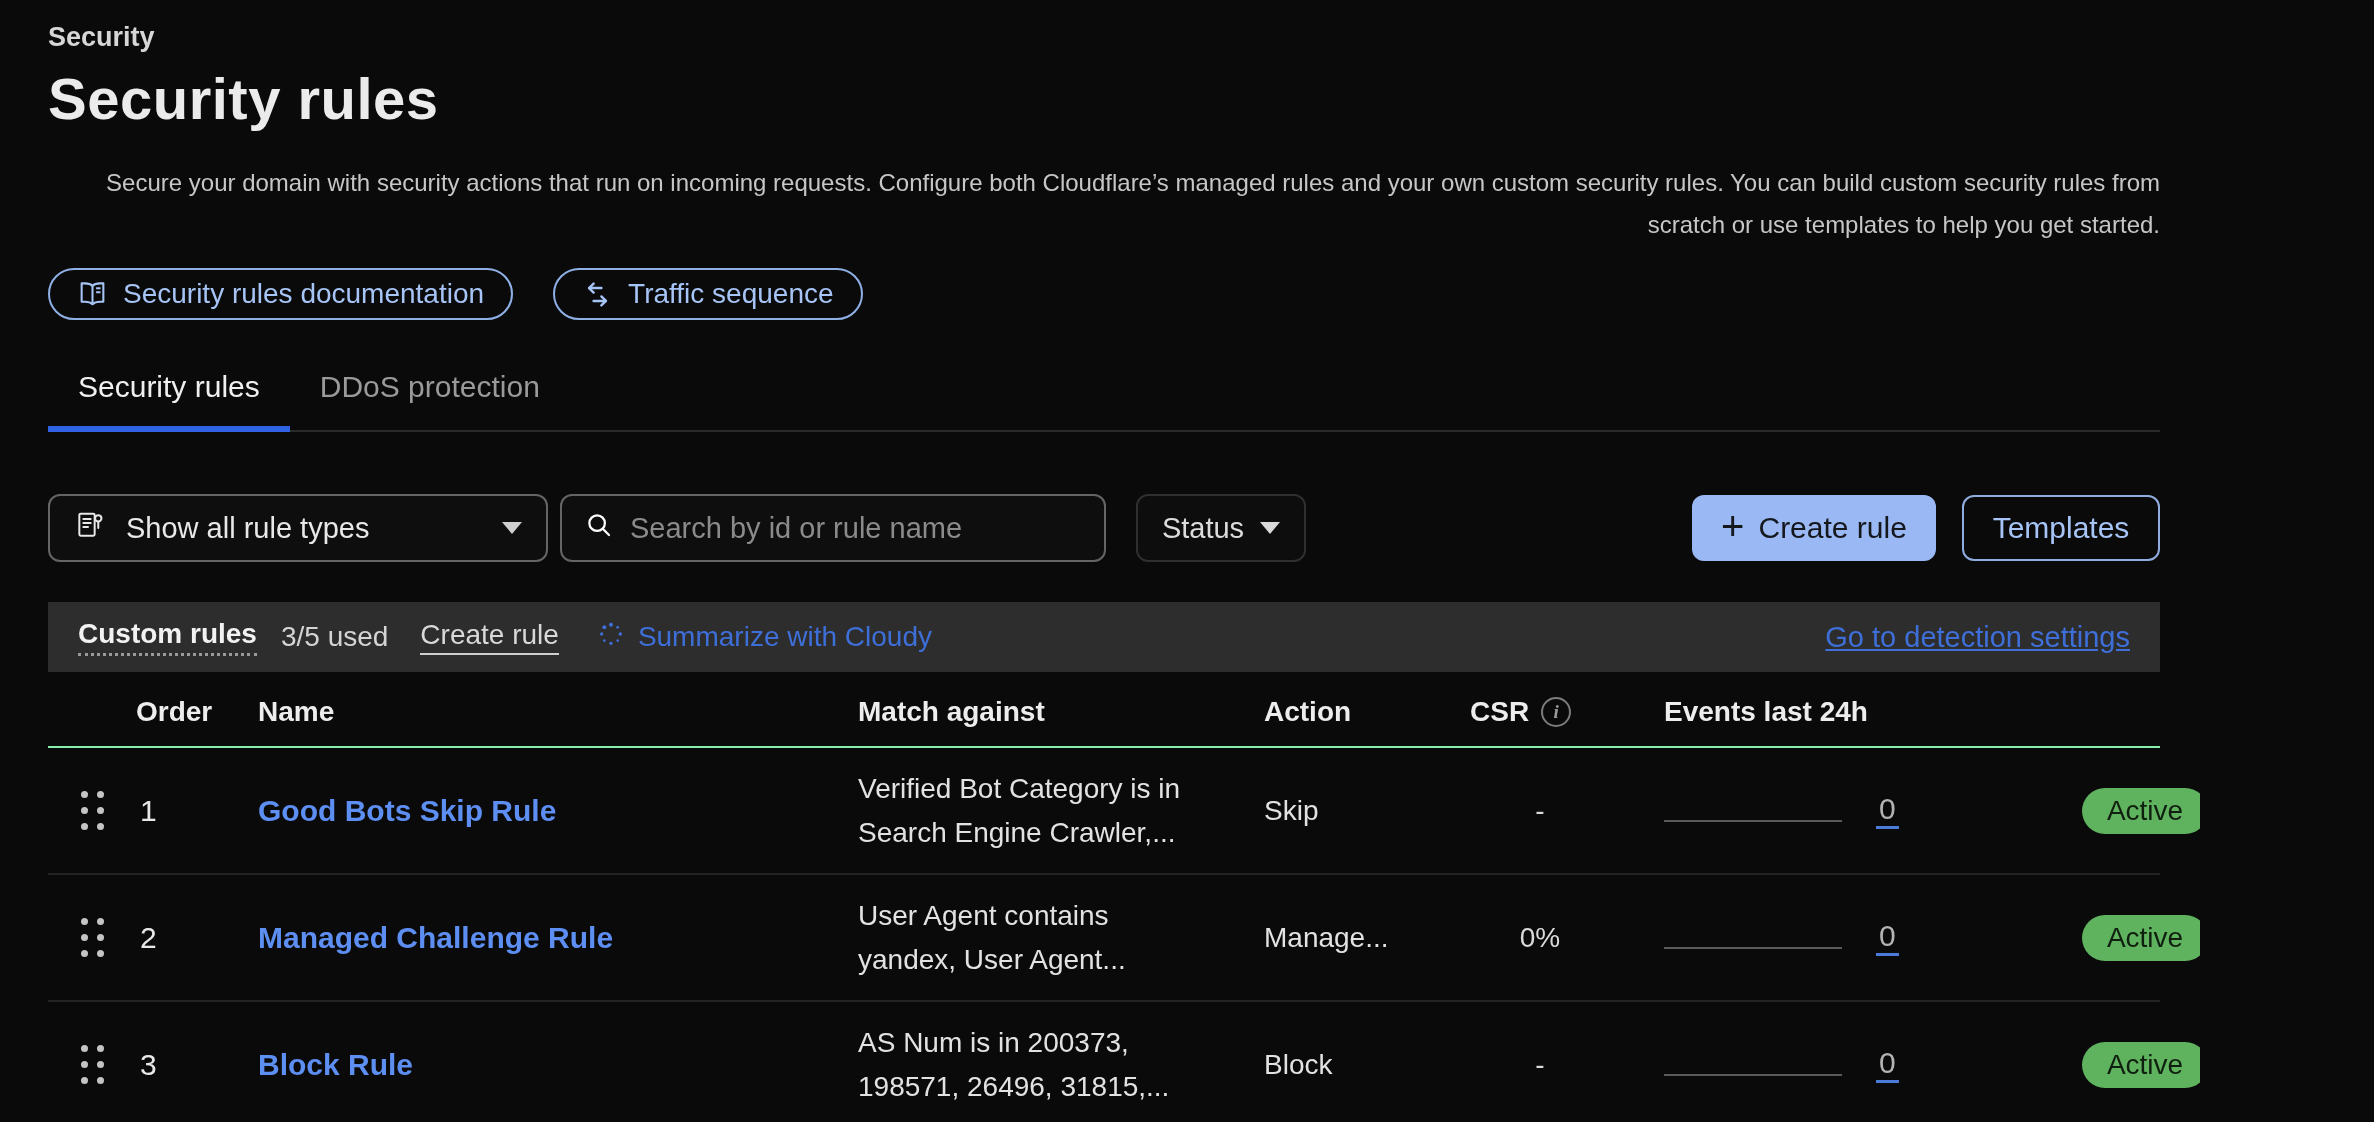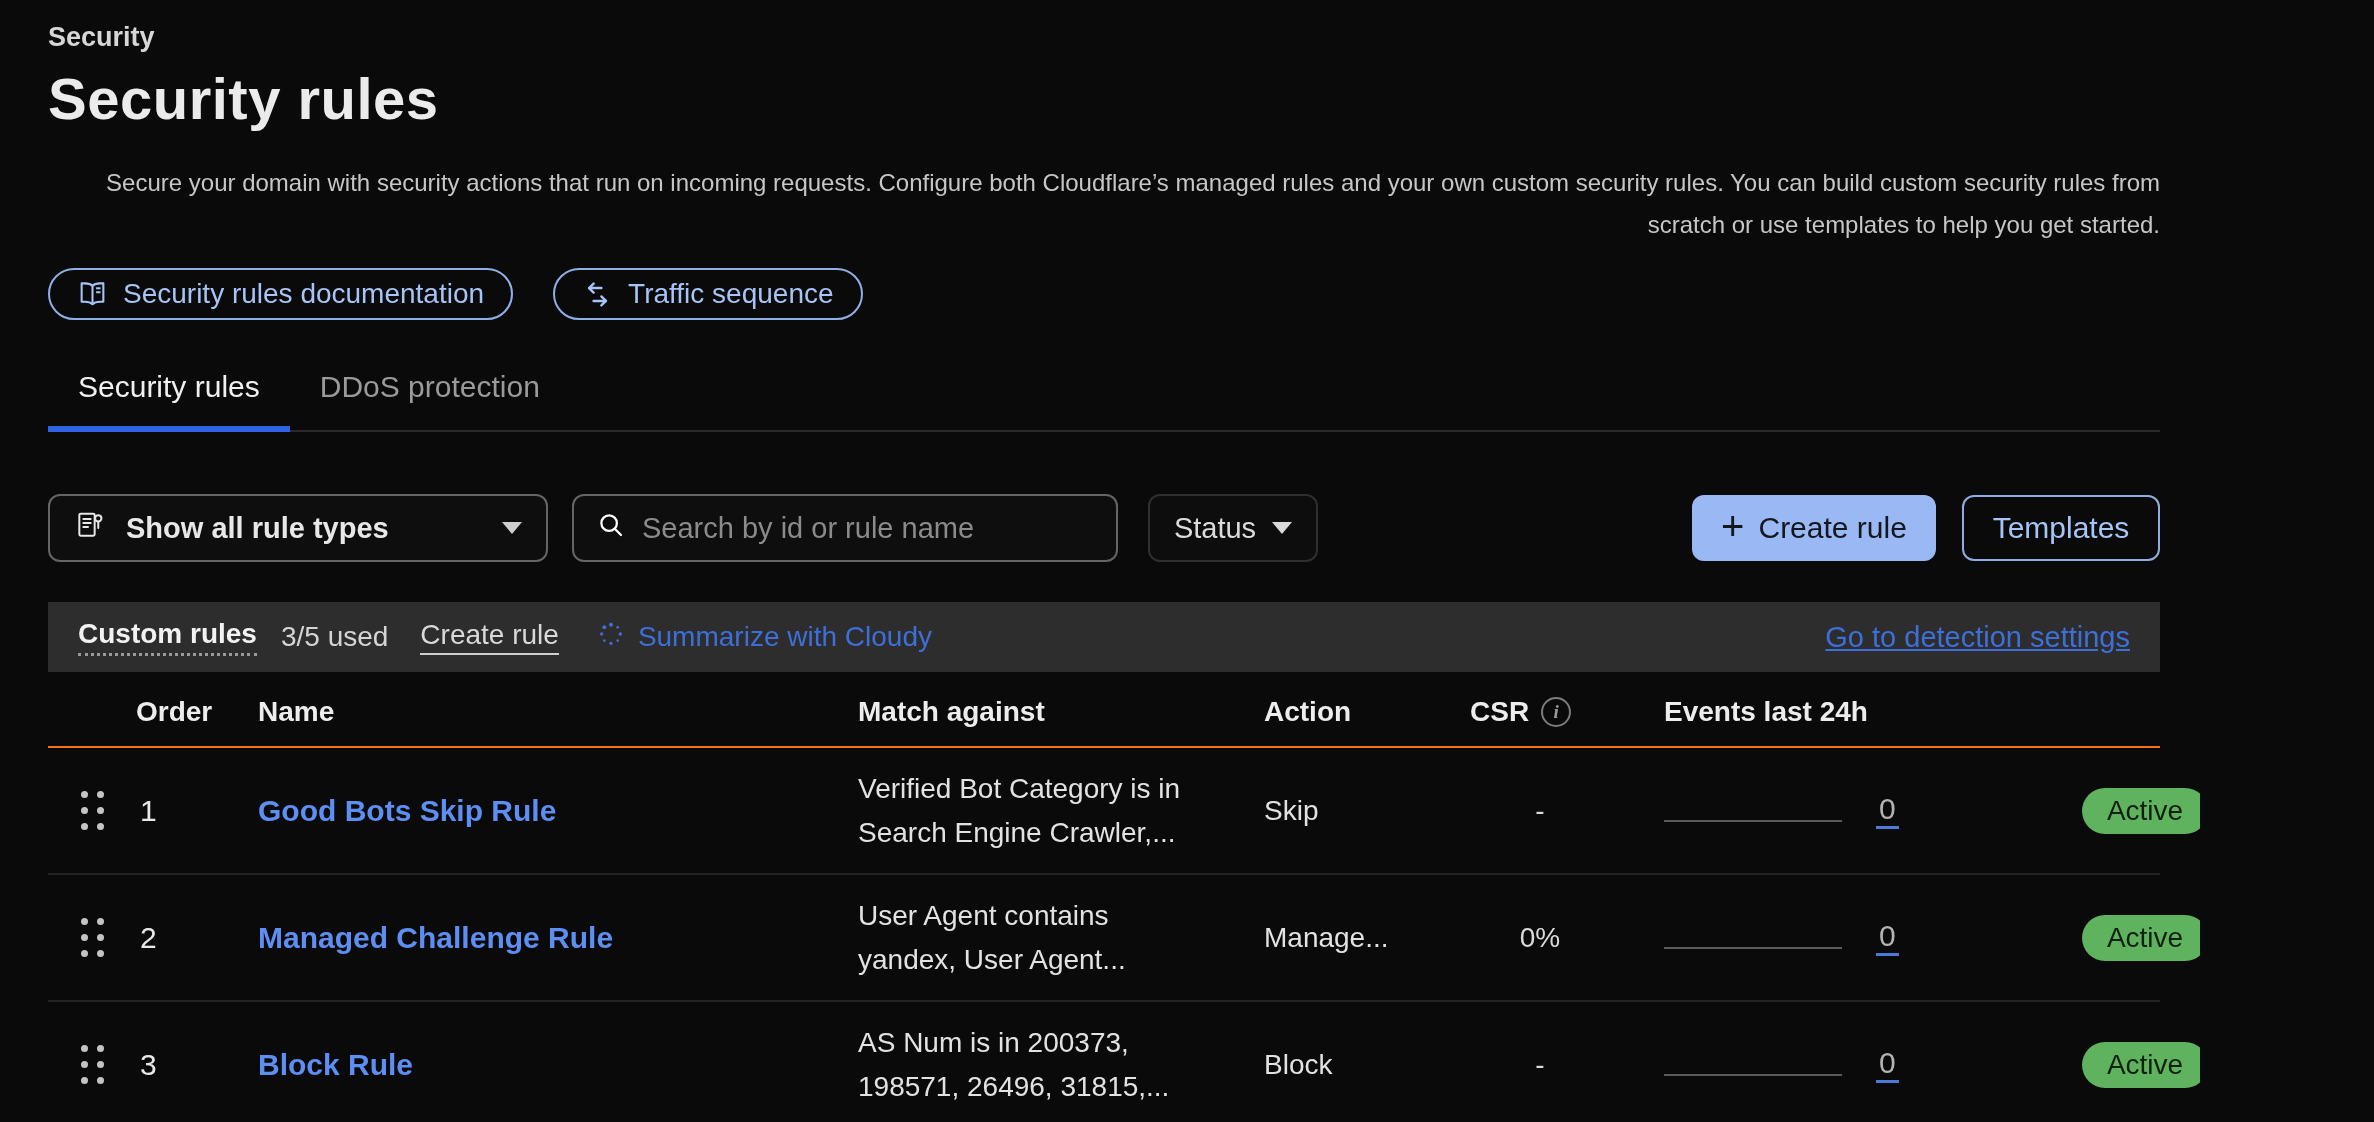--- a/index.html
+++ b/index.html
@@ -30,24 +30,24 @@
   .tab { position:relative; padding:0 30px 26px 30px; font-size:30px; color:#9a9a9a; cursor:pointer; }
   .tab.active { color:#f0f0f0; }
   .tab.active::after { content:""; position:absolute; left:0; right:0; bottom:-2px; height:6px; background:#2f63e3; }
 
   
   .filter-row { margin-top:62px; display:flex; align-items:center; }
   .control {
     height:68px; border:2px solid #656565; border-radius:12px; background:#0e0e0f;
     display:flex; align-items:center; font-size:29px; color:#e8e8e8;
   }
-  .rule-type-select { width:500px; padding:0 24px; gap:20px; cursor:pointer;font-weight:bold; }
+  .rule-type-select { width:500px; padding:0 24px; gap:20px; cursor:pointer; }
   .rule-type-select .caret { margin-left:auto; }
   .caret { width:0; height:0; border-left:10px solid transparent; border-right:10px solid transparent; border-top:12px solid #cfcfcf; }
-  .search-box { width:546px; margin-left:24px; padding:0 22px; gap:16px; }
+  .search-box { width:546px; margin-left:12px; padding:0 22px; gap:16px; }
   .search-box input {
     flex:1; background:transparent; border:none; outline:none;
     font-family:"Liberation Sans", sans-serif; font-size:29px; color:#e8e8e8;
   }
   .search-box input::placeholder { color:#8b8b8b; }
   .status-select {
     width:170px; height:68px; margin-left:30px; border:2px solid #2f2f2f; border-radius:12px;
     background:#0d0d0e; display:flex; align-items:center; justify-content:center; gap:16px;
     font-size:29px; color:#dcdcdc; cursor:pointer;
   }
@@ -76,21 +76,21 @@
   .custom-bar .bar-create { margin-left:32px; color:#d9d9d9; border-bottom:2px solid #cfcfcf; padding-bottom:2px; cursor:pointer; }
   .custom-bar .summarize { margin-left:38px; display:flex; align-items:center; gap:13px; color:#3e6fd9; cursor:pointer;text-align:right; }
   .custom-bar .detection { margin-left:auto; color:#3e6fd9; font-size:29px; cursor:pointer;text-decoration:underline; }
 
   
   .trow {
     display:grid;
     grid-template-columns:88px 122px 600px 406px 206px 194px 396px 170px 1fr;
     align-items:center;
   }
-  .thead { margin-top:24px; min-height:42px; border-bottom:2px solid #f97316; padding-bottom:18px; }
+  .thead { margin-top:24px; min-height:42px; border-bottom:2px solid #86efac; padding-bottom:18px; }
   .thead .th { font-size:28px; font-weight:bold; color:#ededed; display:flex; align-items:center; }
   .info-icon {
     margin-left:12px; width:30px; height:30px; border:2px solid #7c7c7c; border-radius:50%;
     display:inline-flex; align-items:center; justify-content:center;
     font-size:19px; color:#9c9c9c; font-family:"Liberation Serif", serif; font-style:italic; cursor:pointer;
   }
   .rule-row { min-height:127px; border-bottom:2px solid #232323; }
   .drag-handle { display:grid; grid-template-columns:repeat(2,7px); grid-gap:9px; justify-content:center; cursor:grab; margin-left:24px; width:40px; }
   .drag-handle i { width:7px; height:7px; border-radius:50%; background:#c4c4c4; }
   .order-cell { font-size:30px; color:#e8e8e8; padding-left:4px; }

